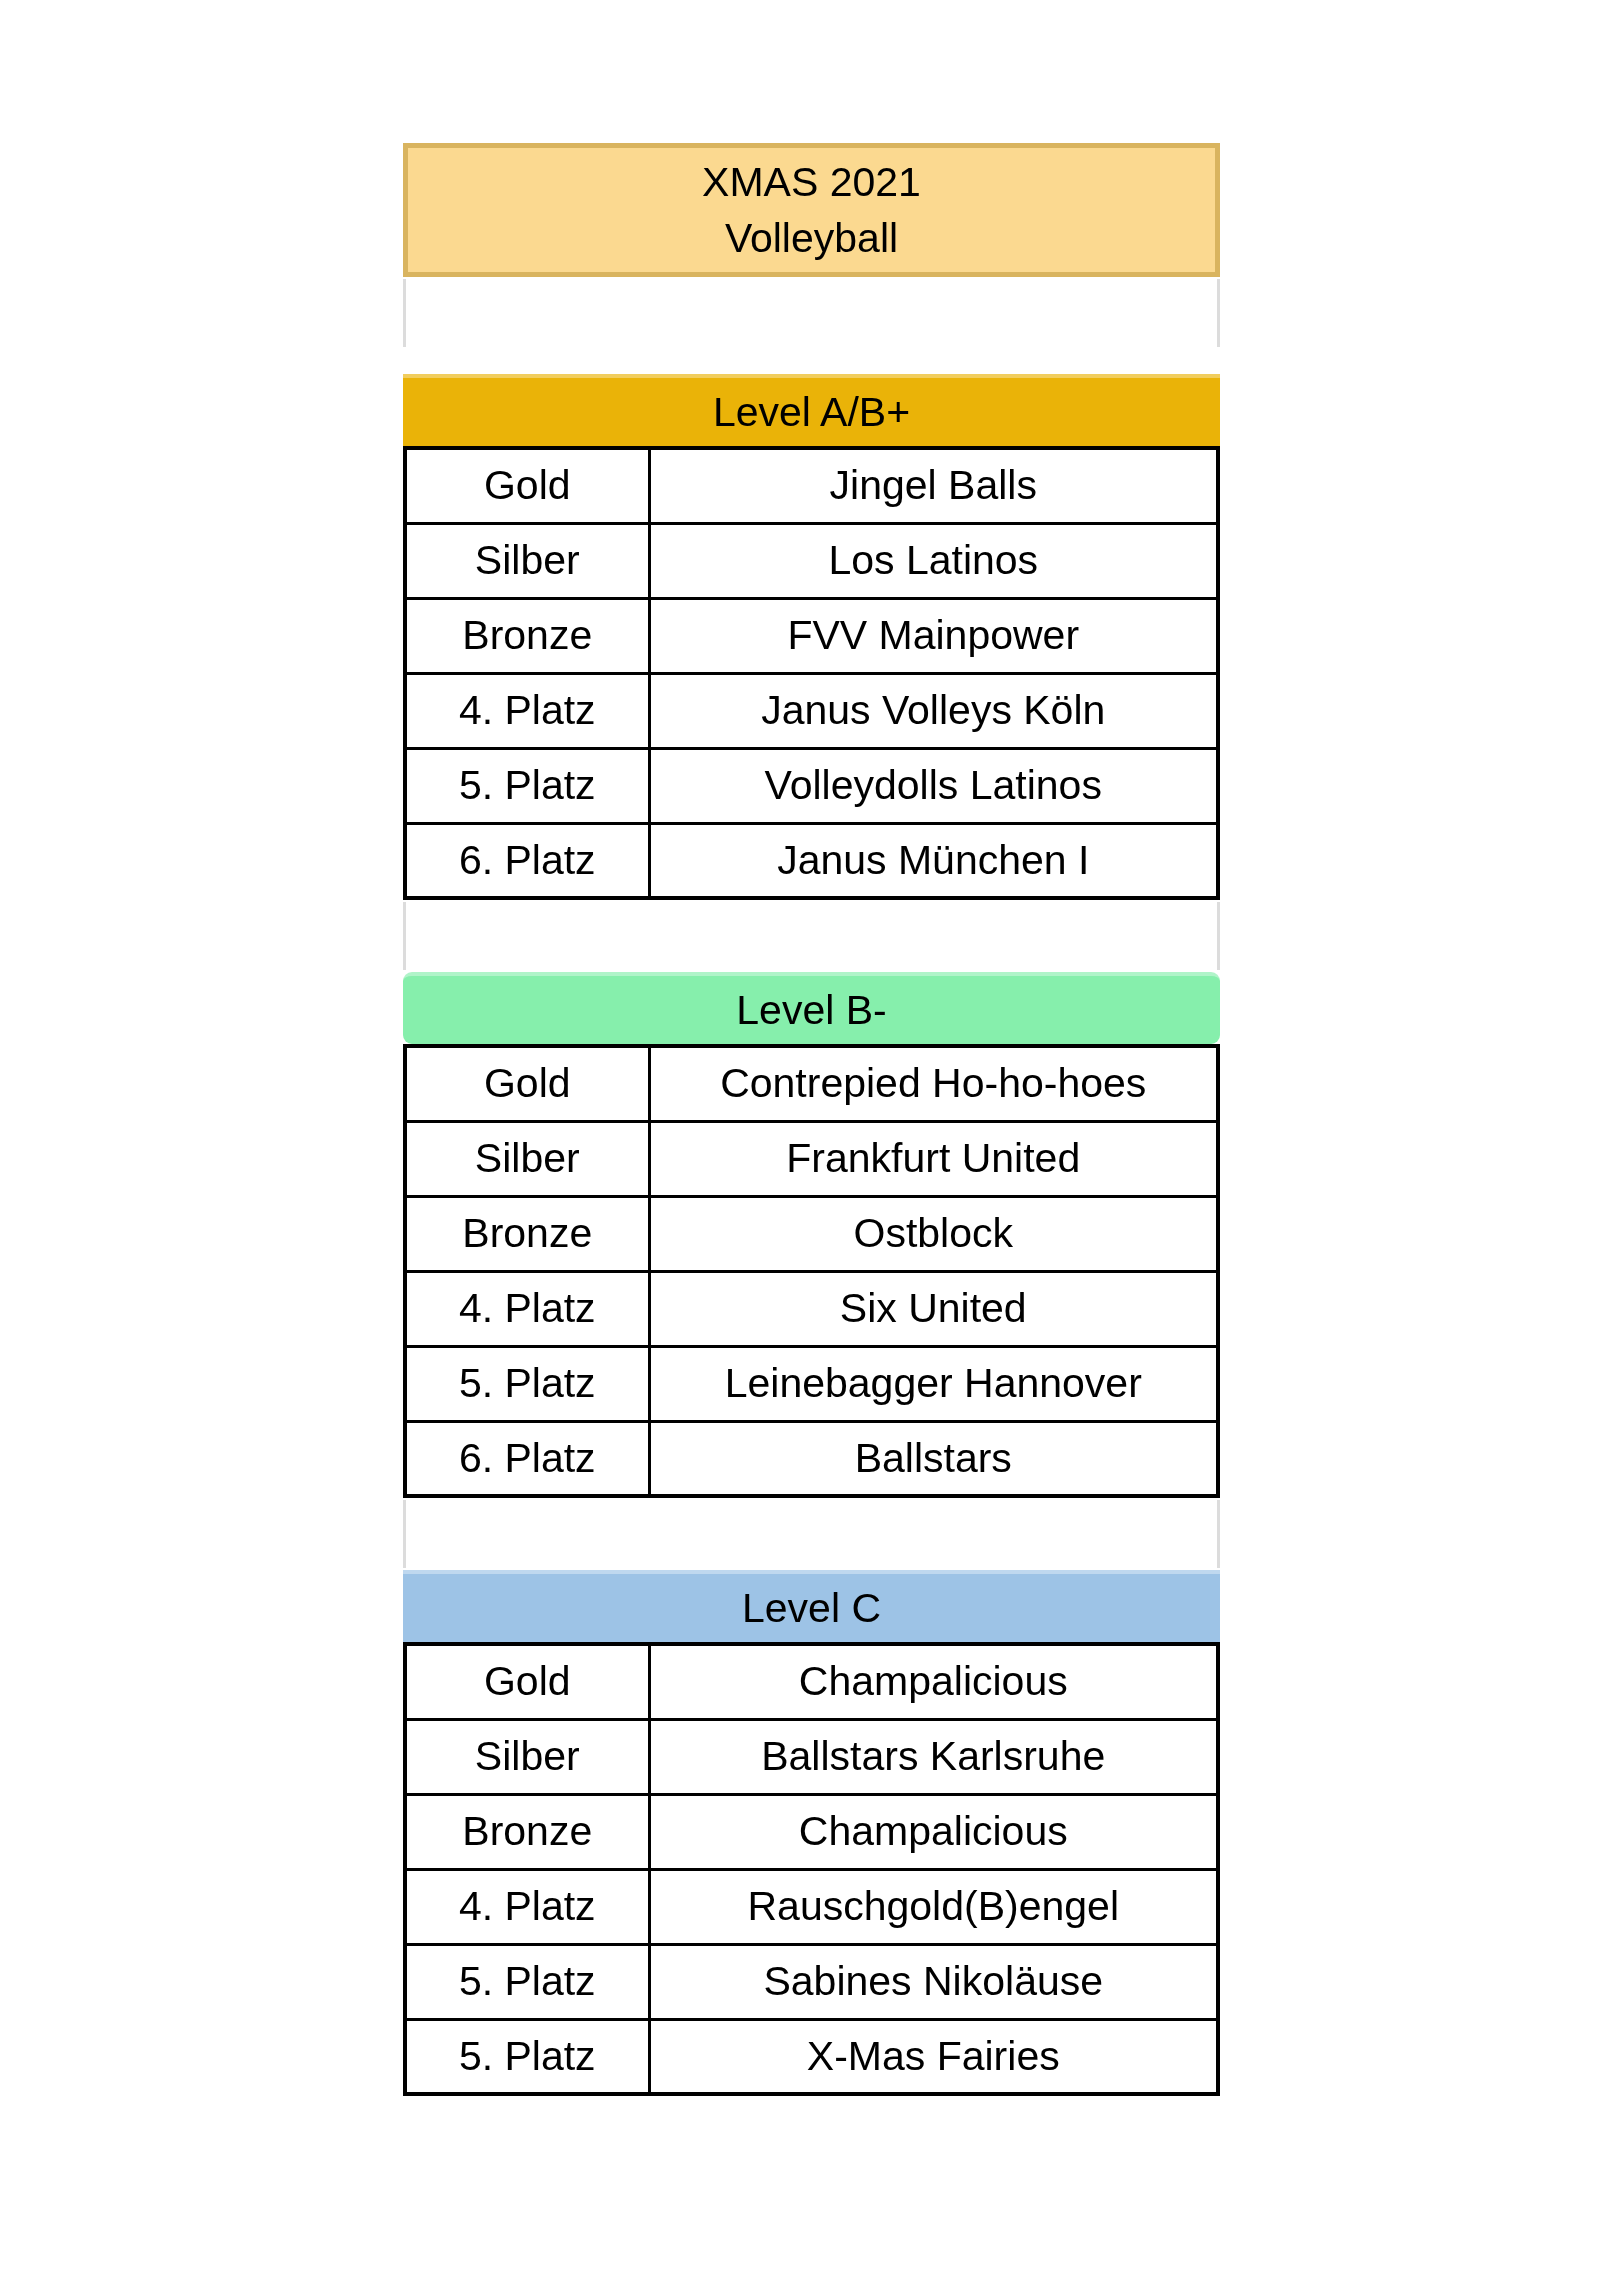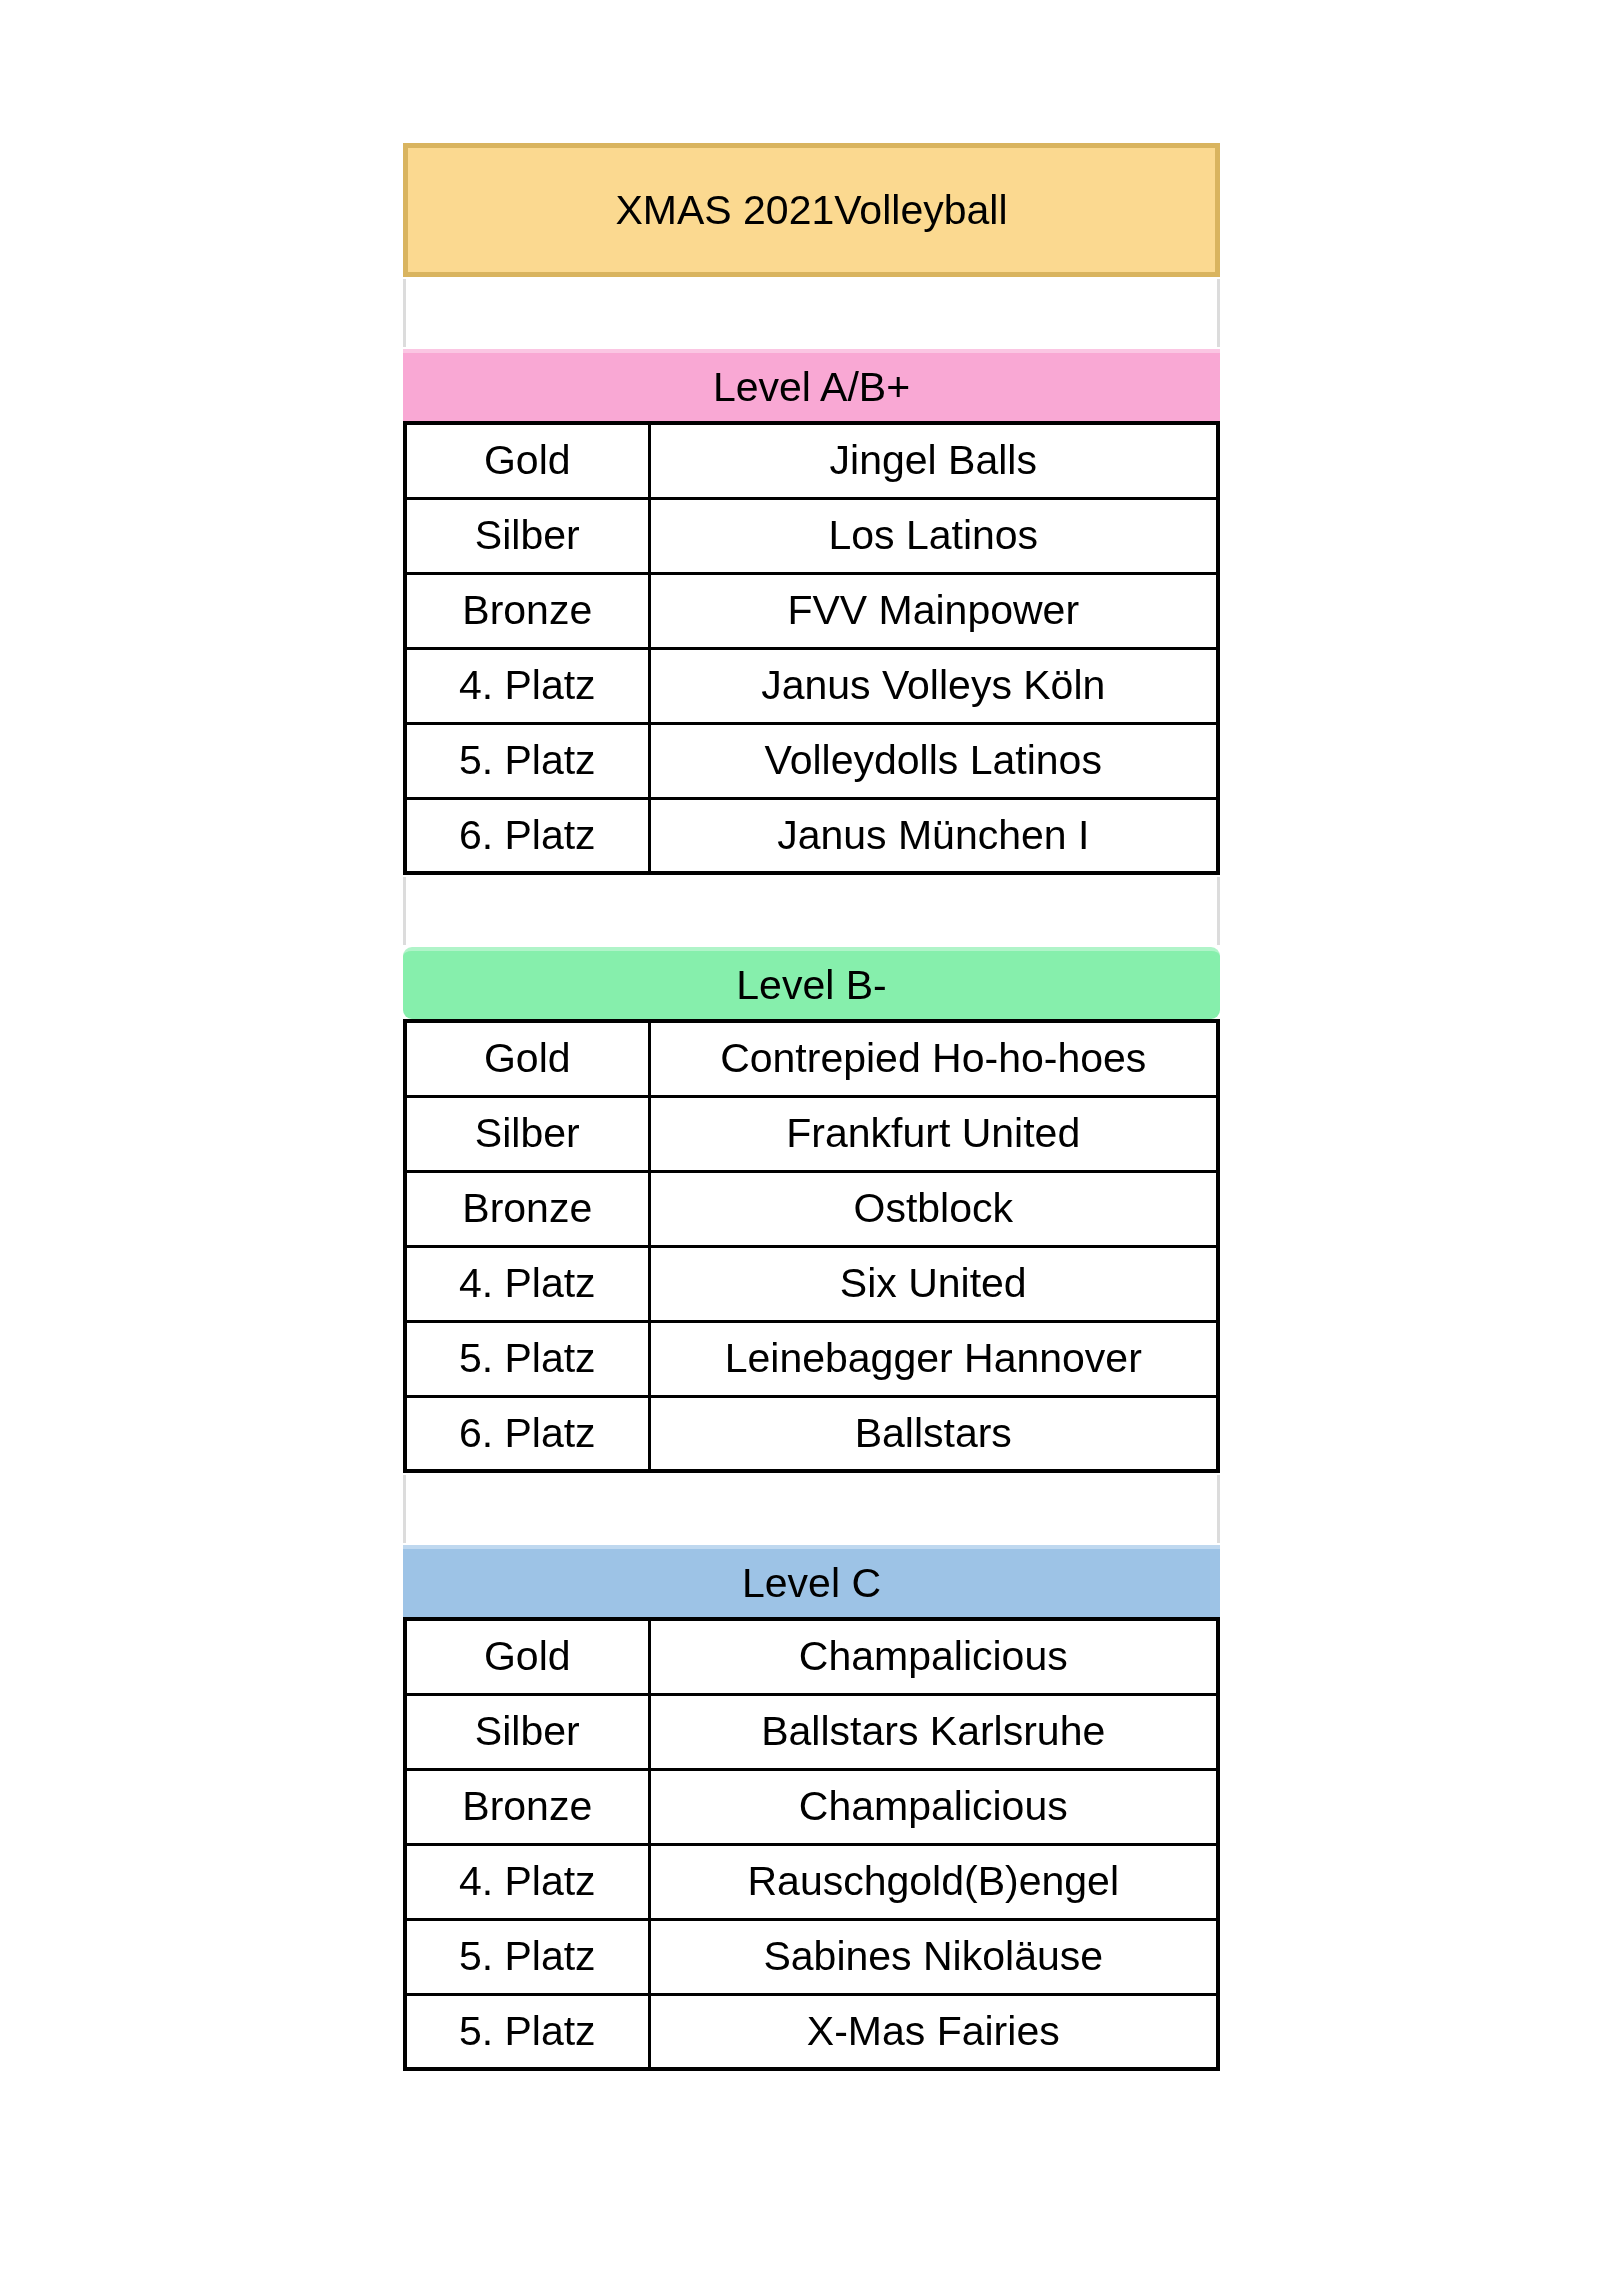--- a/index.html
+++ b/index.html
@@ -21,20 +21,21 @@
     left: 403px;
     top: 143px;
     width: 817px;
   }
   .title-box {
     box-sizing: border-box;
     height: 134px;
     border: 5.4px solid #d9b45f; 
     background: #fbd990;       
     display: flex;
+    flex-direction: column;
     justify-content: center;
     align-items: center;
     font-size: 41px;
     line-height: 56px;
   }
   .gap {
     position: relative;
     height: 72px;
   }
   .gridline {
@@ -83,21 +84,21 @@
     <div class="title-box" style="background-color: rgb(251, 217, 144); border-color: rgb(217, 180, 95);">
       <div>XMAS 2021</div>
       <div>Volleyball</div>
     </div>
 
     <div class="gap">
       <div class="gridline left"></div>
       <div class="gridline right"></div>
     </div>
 
-    <div class="level-header" style="background-color: #f9a8d4;">Level A/B+</div>
+    <div class="level-header" style="background-color: #eab308; margin-top: 25px;">Level A/B+</div>
     <table class="results">
       <tbody>
         <tr>
           <td class="rank">Gold</td>
           <td class="team">Jingel Balls</td>
         </tr>
         <tr>
           <td class="rank">Silber</td>
           <td class="team">Los Latinos</td>
         </tr>

